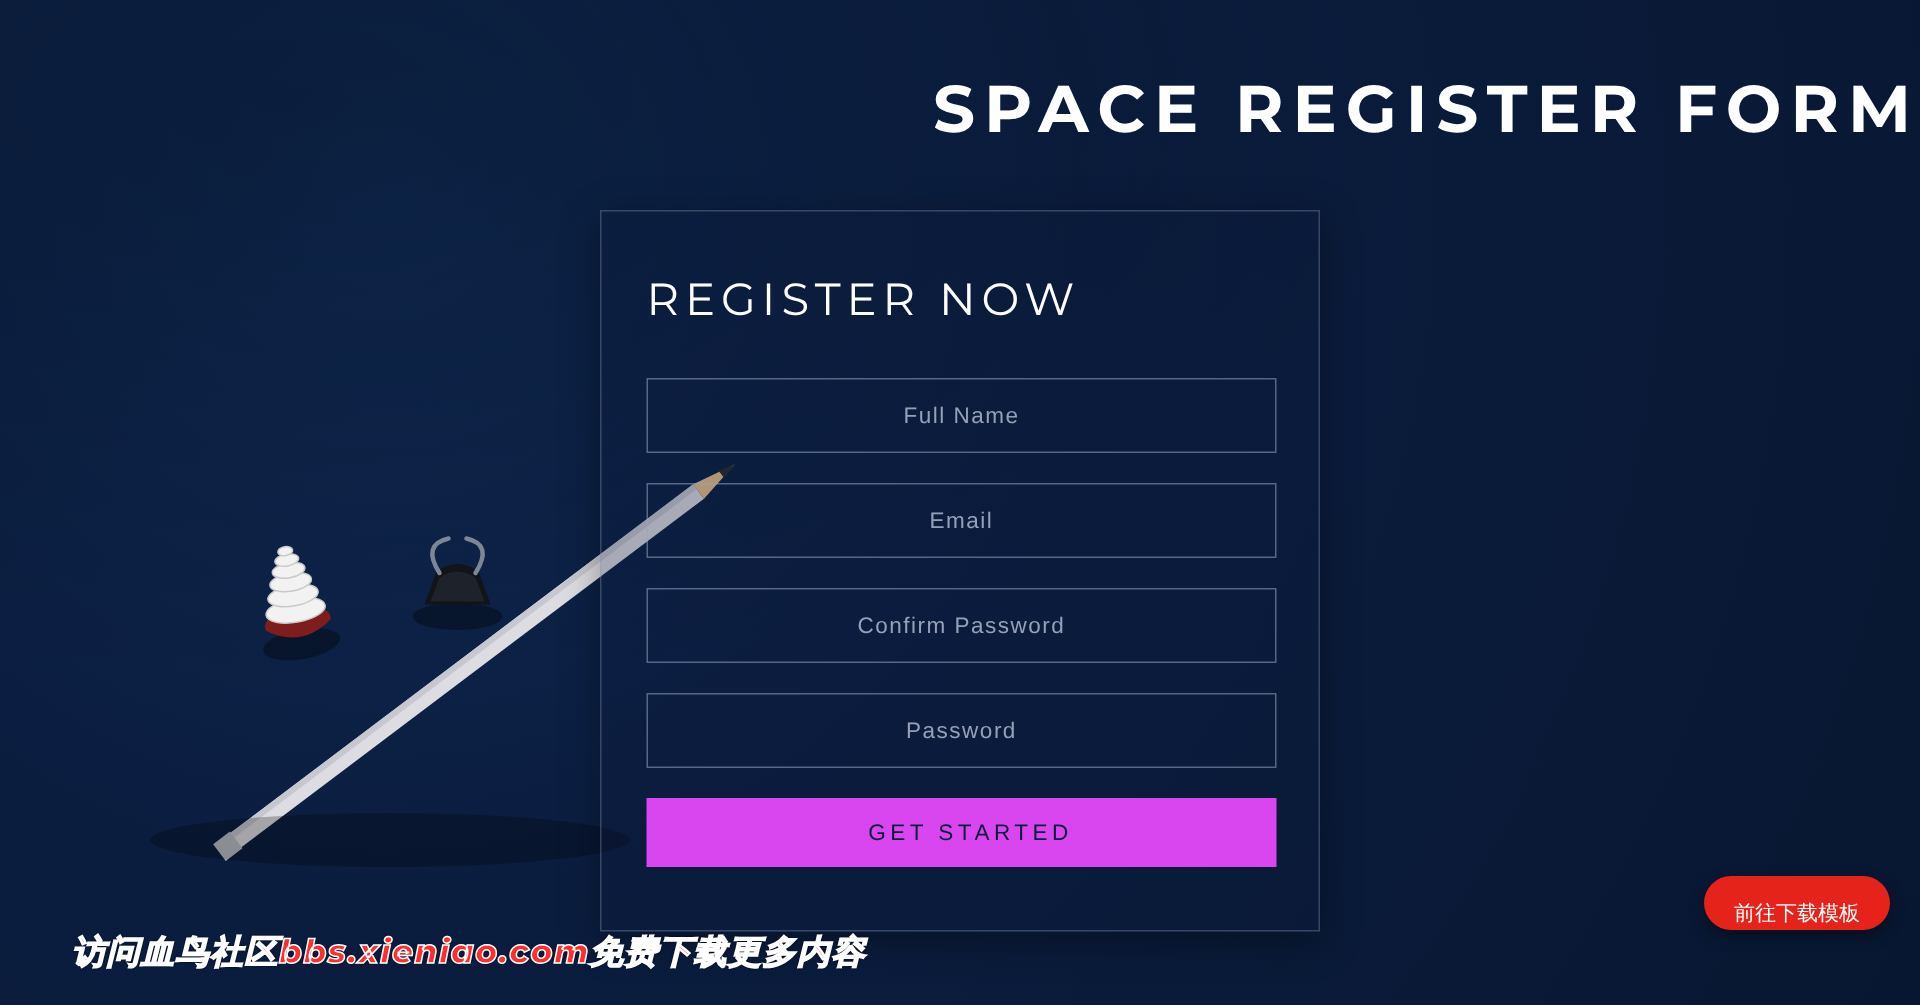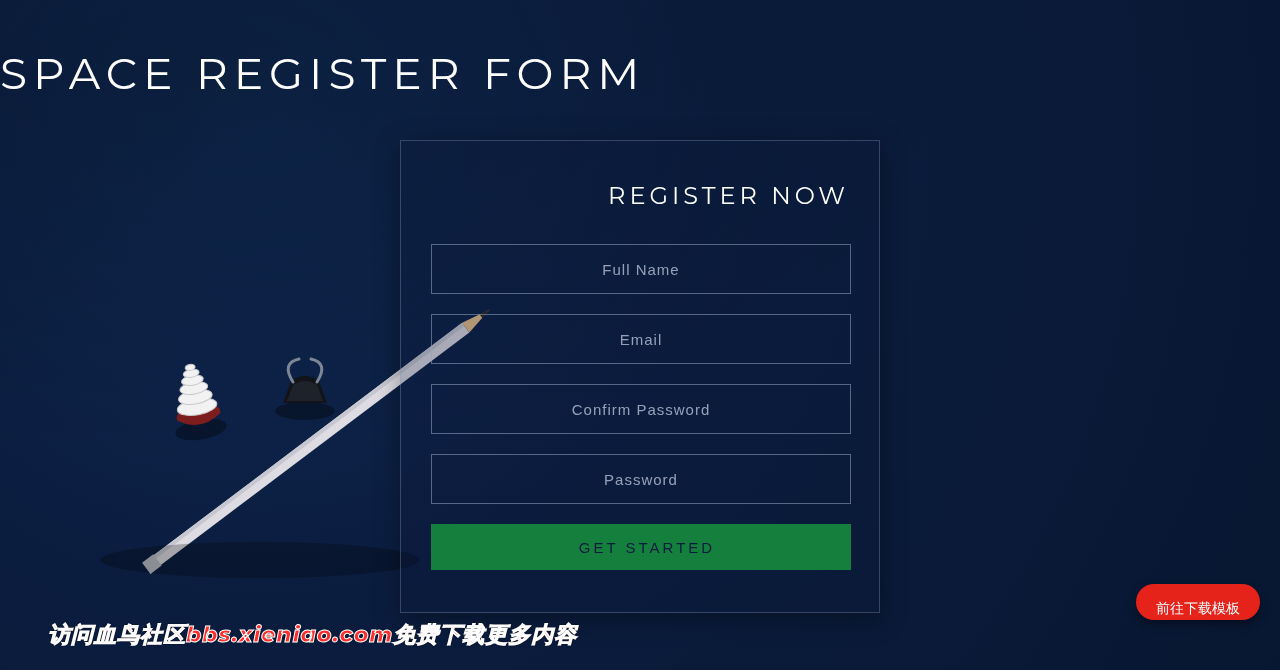--- a/index.html
+++ b/index.html
@@ -17,41 +17,41 @@
     left: 0; top: 0;
     width: 1280px; height: 670px;
     pointer-events: none;
     z-index: 0;
   }
 
   .page-title {
     position: absolute;
     top: 46px;
     left: 0; right: 0;
-    text-align: left;
+    text-align: right;
     font-size: 44px;
-    font-weight: 400;
+    font-weight: 700;
     letter-spacing: 6px;
     z-index: 2;
   }
 
   .card {
     position: absolute;
     left: 400px;
     top: 140px;
     width: 480px;
     padding: 40px 30px 30px;
     background: rgba(10, 25, 55, 0.25);
     border: 1px solid rgba(140, 155, 185, 0.35);
     box-shadow: 0 6px 24px rgba(0,0,0,0.35);
     z-index: 2;
   }
   .card-title {
-    text-align: right;
-    font-size: 24px;
+    text-align: left;
+    font-size: 30px;
     font-weight: 400;
     letter-spacing: 4px;
     margin-bottom: 34px;
   }
 
   .field {
     display: block;
     width: 420px;
     height: 50px;
     margin: 0 auto 20px;
@@ -67,21 +67,21 @@
   .field::placeholder {
     color: rgba(195, 205, 225, 0.75);
     letter-spacing: 1px;
   }
 
   .submit-btn {
     display: block;
     width: 420px;
     height: 46px;
     margin: 12px auto;
-    background: #15803d;
+    background: #d946ef;
     color: #0b1d3f;
     border: none;
     font-size: 15px;
     font-weight: 500;
     letter-spacing: 3px;
     cursor: pointer;
     padding-left: 12px;
   }
 
   .float-btn {

